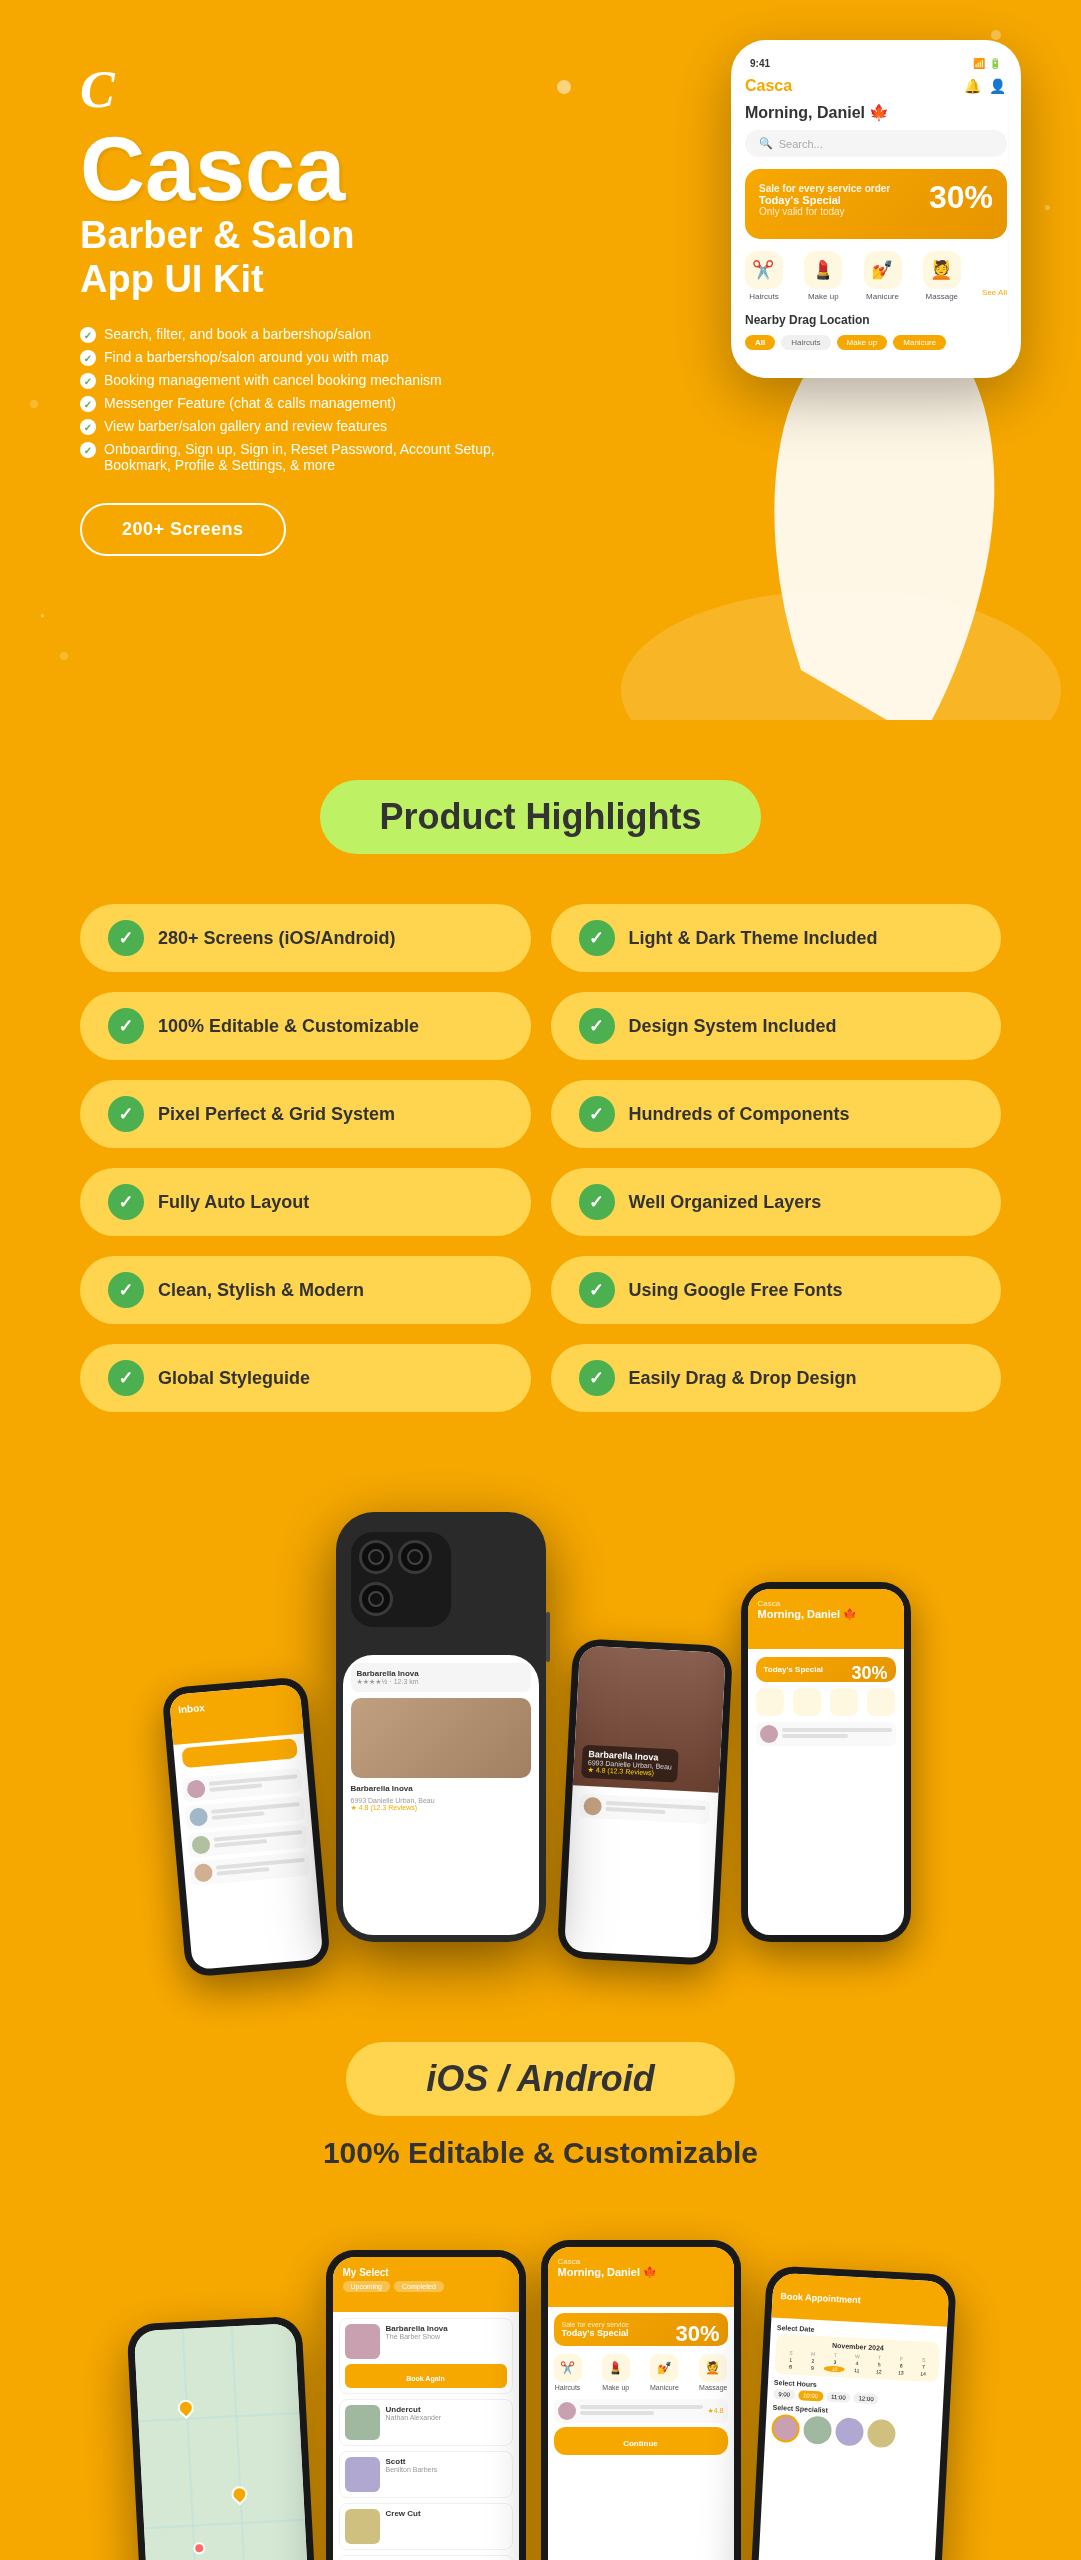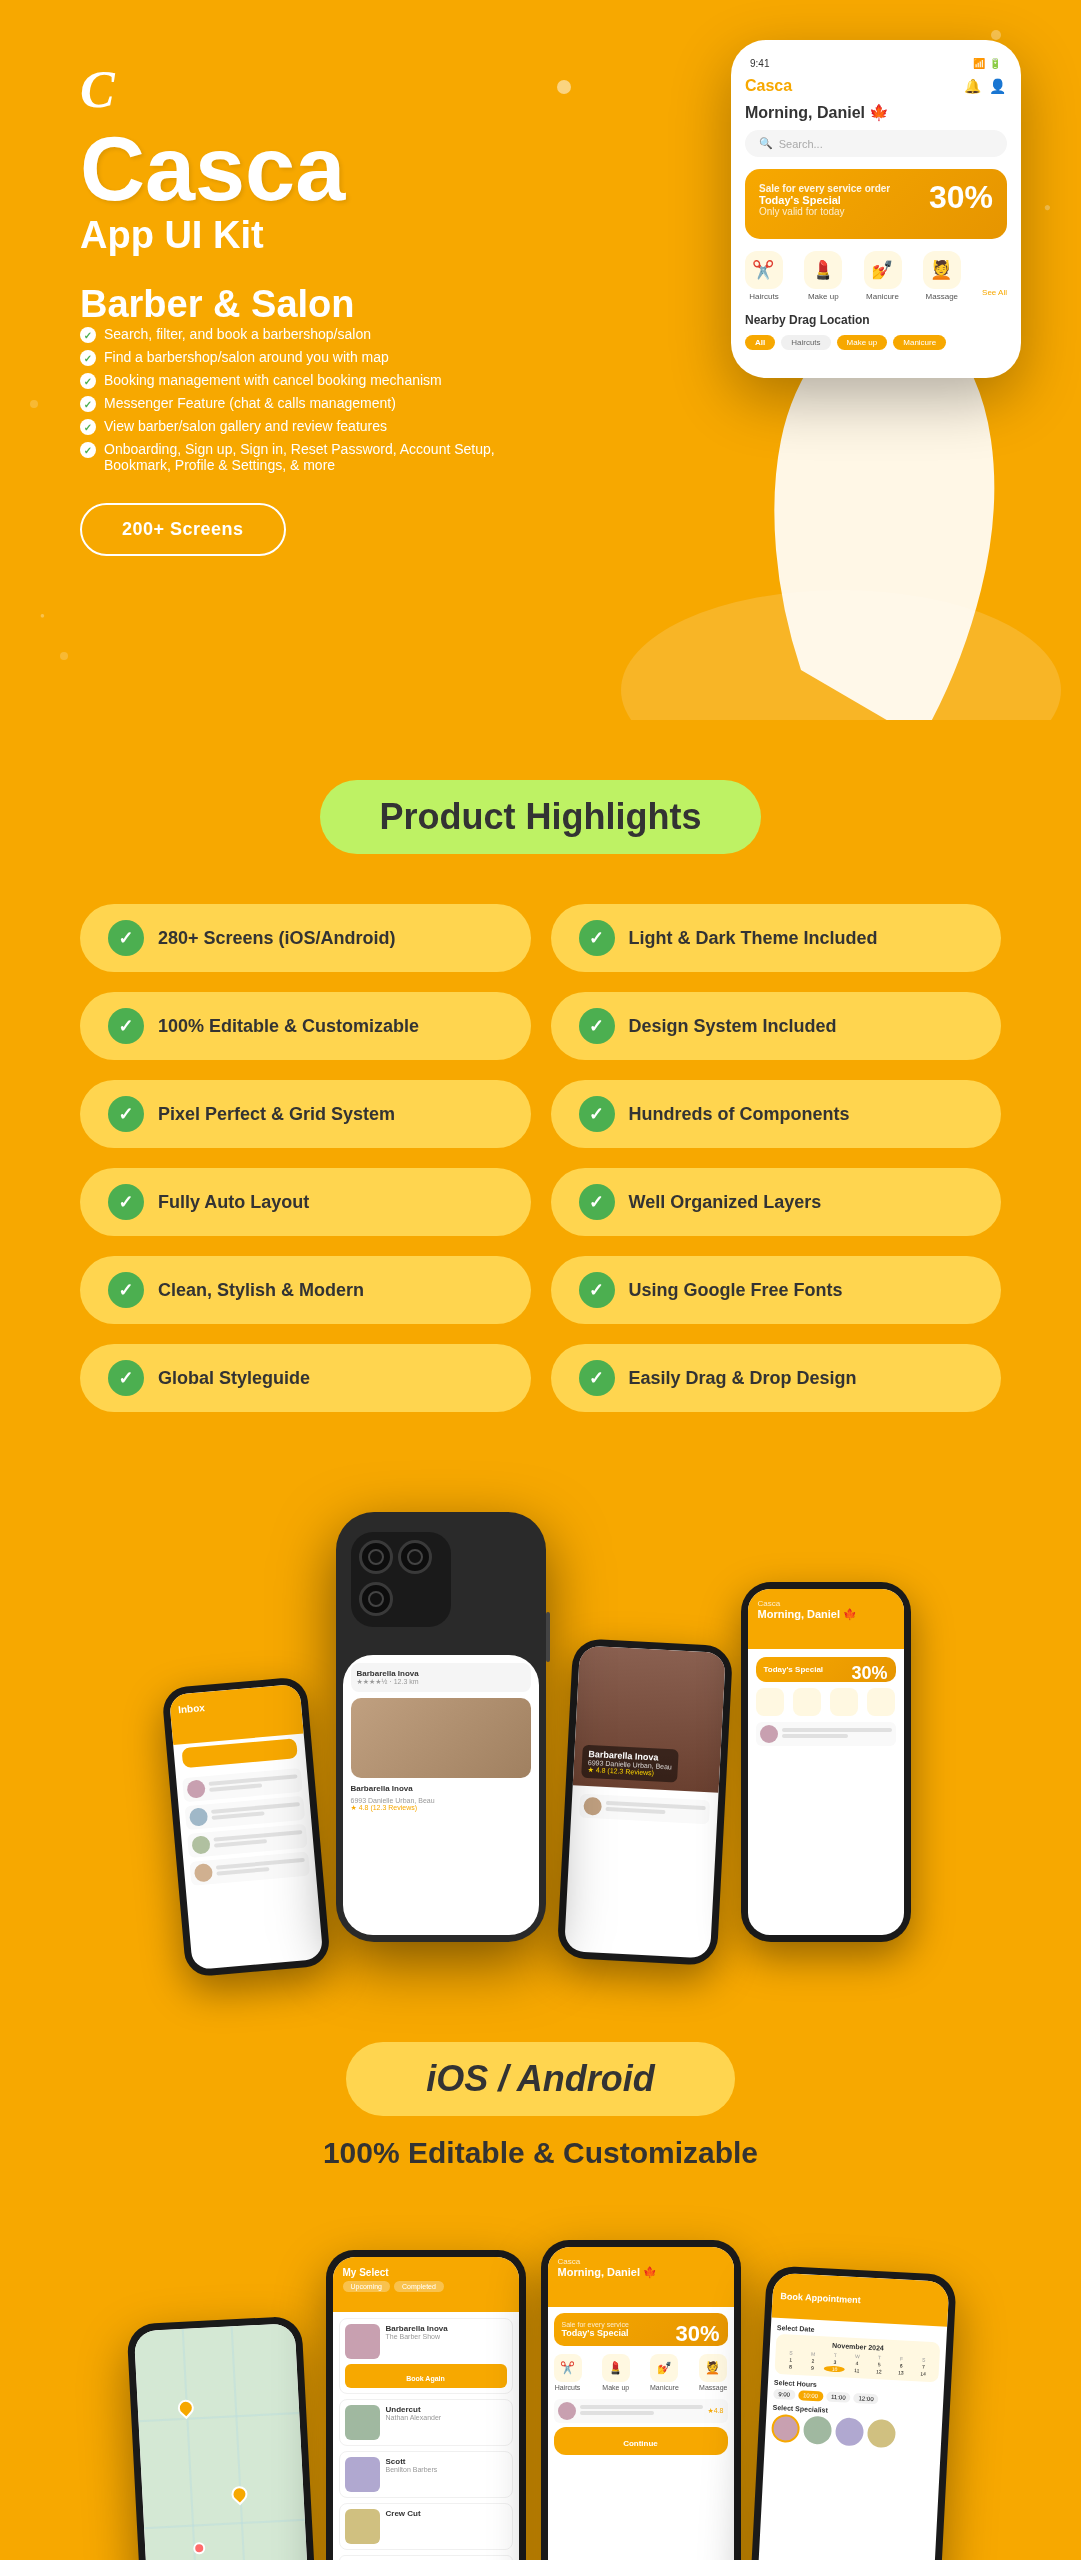--- a/index.html
+++ b/index.html
@@ -285,22 +285,22 @@
   <span class="dot-decor" style="top:400px;left:30px;width:8px;height:8px;opacity:0.4;"></span>
 
   
   <div style="font-size:52px;color:white;font-style:italic;font-weight:bold;font-family:Georgia,serif;margin-bottom:5px;width:480px;">C</div>
 
   
   <h1 style="font-size:90px;font-weight:900;color:white;line-height:1;width:480px;text-shadow:2px 2px 4px rgba(0,0,0,0.1);">Casca</h1>
 
   
   <div style="width:480px;">
+    <div style="font-size:38px;font-weight:800;color:white;line-height:1.15;">Barber &amp; Salon</div>
     <div style="font-size:38px;font-weight:800;color:white;line-height:1.15;margin-bottom:25px;">App UI Kit</div>
-    <div style="font-size:38px;font-weight:800;color:white;line-height:1.15;">Barber &amp; Salon</div>
   </div>
 
   
   <ul class="hero-features" style="width:460px;">
     <li>Search, filter, and book a barbershop/salon</li>
     <li>Find a barbershop/salon around you with map</li>
     <li>Booking management with cancel booking mechanism</li>
     <li>Messenger Feature (chat &amp; calls management)</li>
     <li>View barber/salon gallery and review features</li>
     <li>Onboarding, Sign up, Sign in, Reset Password, Account Setup, Bookmark, Profile &amp; Settings, &amp; more</li>
@@ -315,21 +315,21 @@
     <svg class="hand-bg" viewBox="0 0 480 650" xmlns="http://www.w3.org/2000/svg">
 
       <ellipse cx="240" cy="600" rx="220" ry="100" fill="rgba(255,255,255,0.15)"></ellipse>
 
       <path d="M320 650 Q360 580 380 500 Q400 420 390 350 Q380 280 340 240 Q310 210 270 220 Q240 230 220 260 Q190 300 180 350 Q170 400 175 460 Q180 520 200 580 Z" fill="white" opacity="0.9"></path>
 
     </svg>
 
     <div style="position:absolute;top:40px;right:60px;width:290px;background:white;border-radius:35px;padding:18px 14px;box-shadow:0 20px 60px rgba(0,0,0,0.3);">
 
-      <div style="display:flex;justify-content:space-between;font-size:10px;color:#333;margin-bottom:8px;padding:0 5px;">
+      <div style="display:flex;justify-content:space-between;font-size:10px;color:#333;margin-bottom:8px;padding:0 5px;font-weight:bold;">
         <span>9:41</span>
         <div style="display:flex;gap:4px;">
           <span>📶</span>
           <span>🔋</span>
         </div>
       </div>
 
       <div style="display:flex;justify-content:space-between;align-items:center;margin-bottom:8px;">
         <div style="font-size:16px;font-weight:bold;color:#F7A800;">Casca</div>
         <div style="display:flex;gap:8px;color:#555;font-size:14px;">

